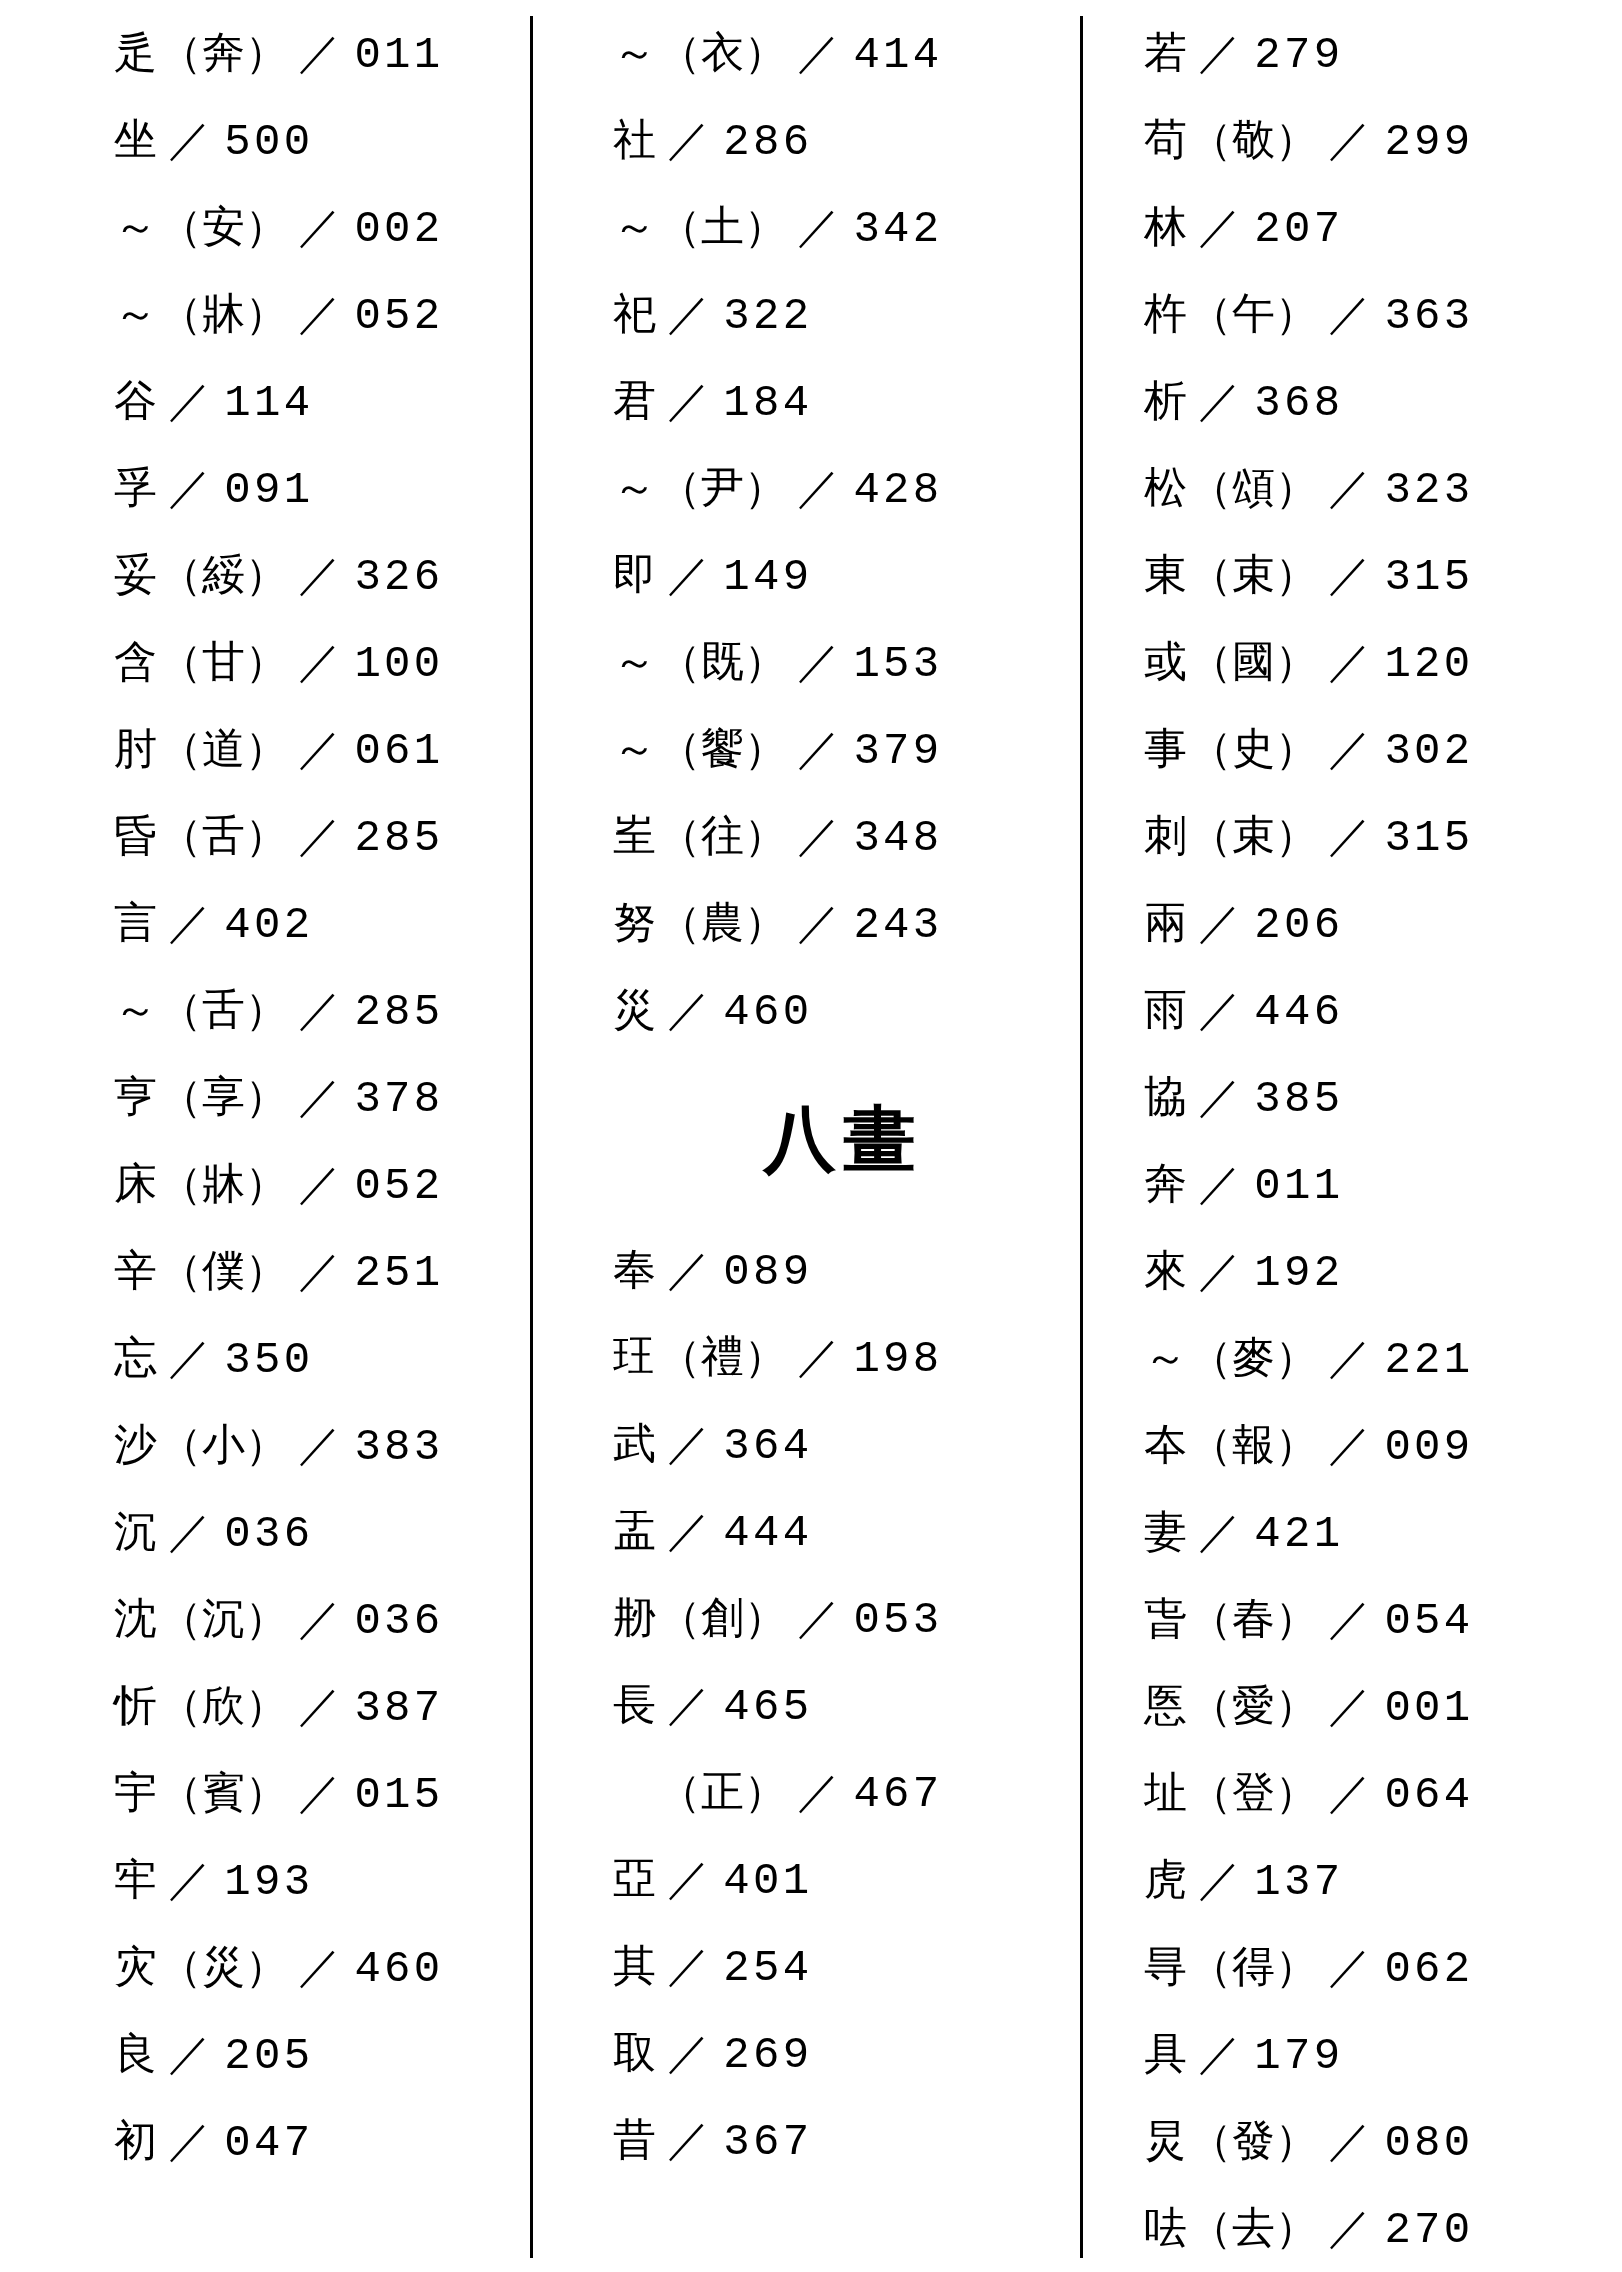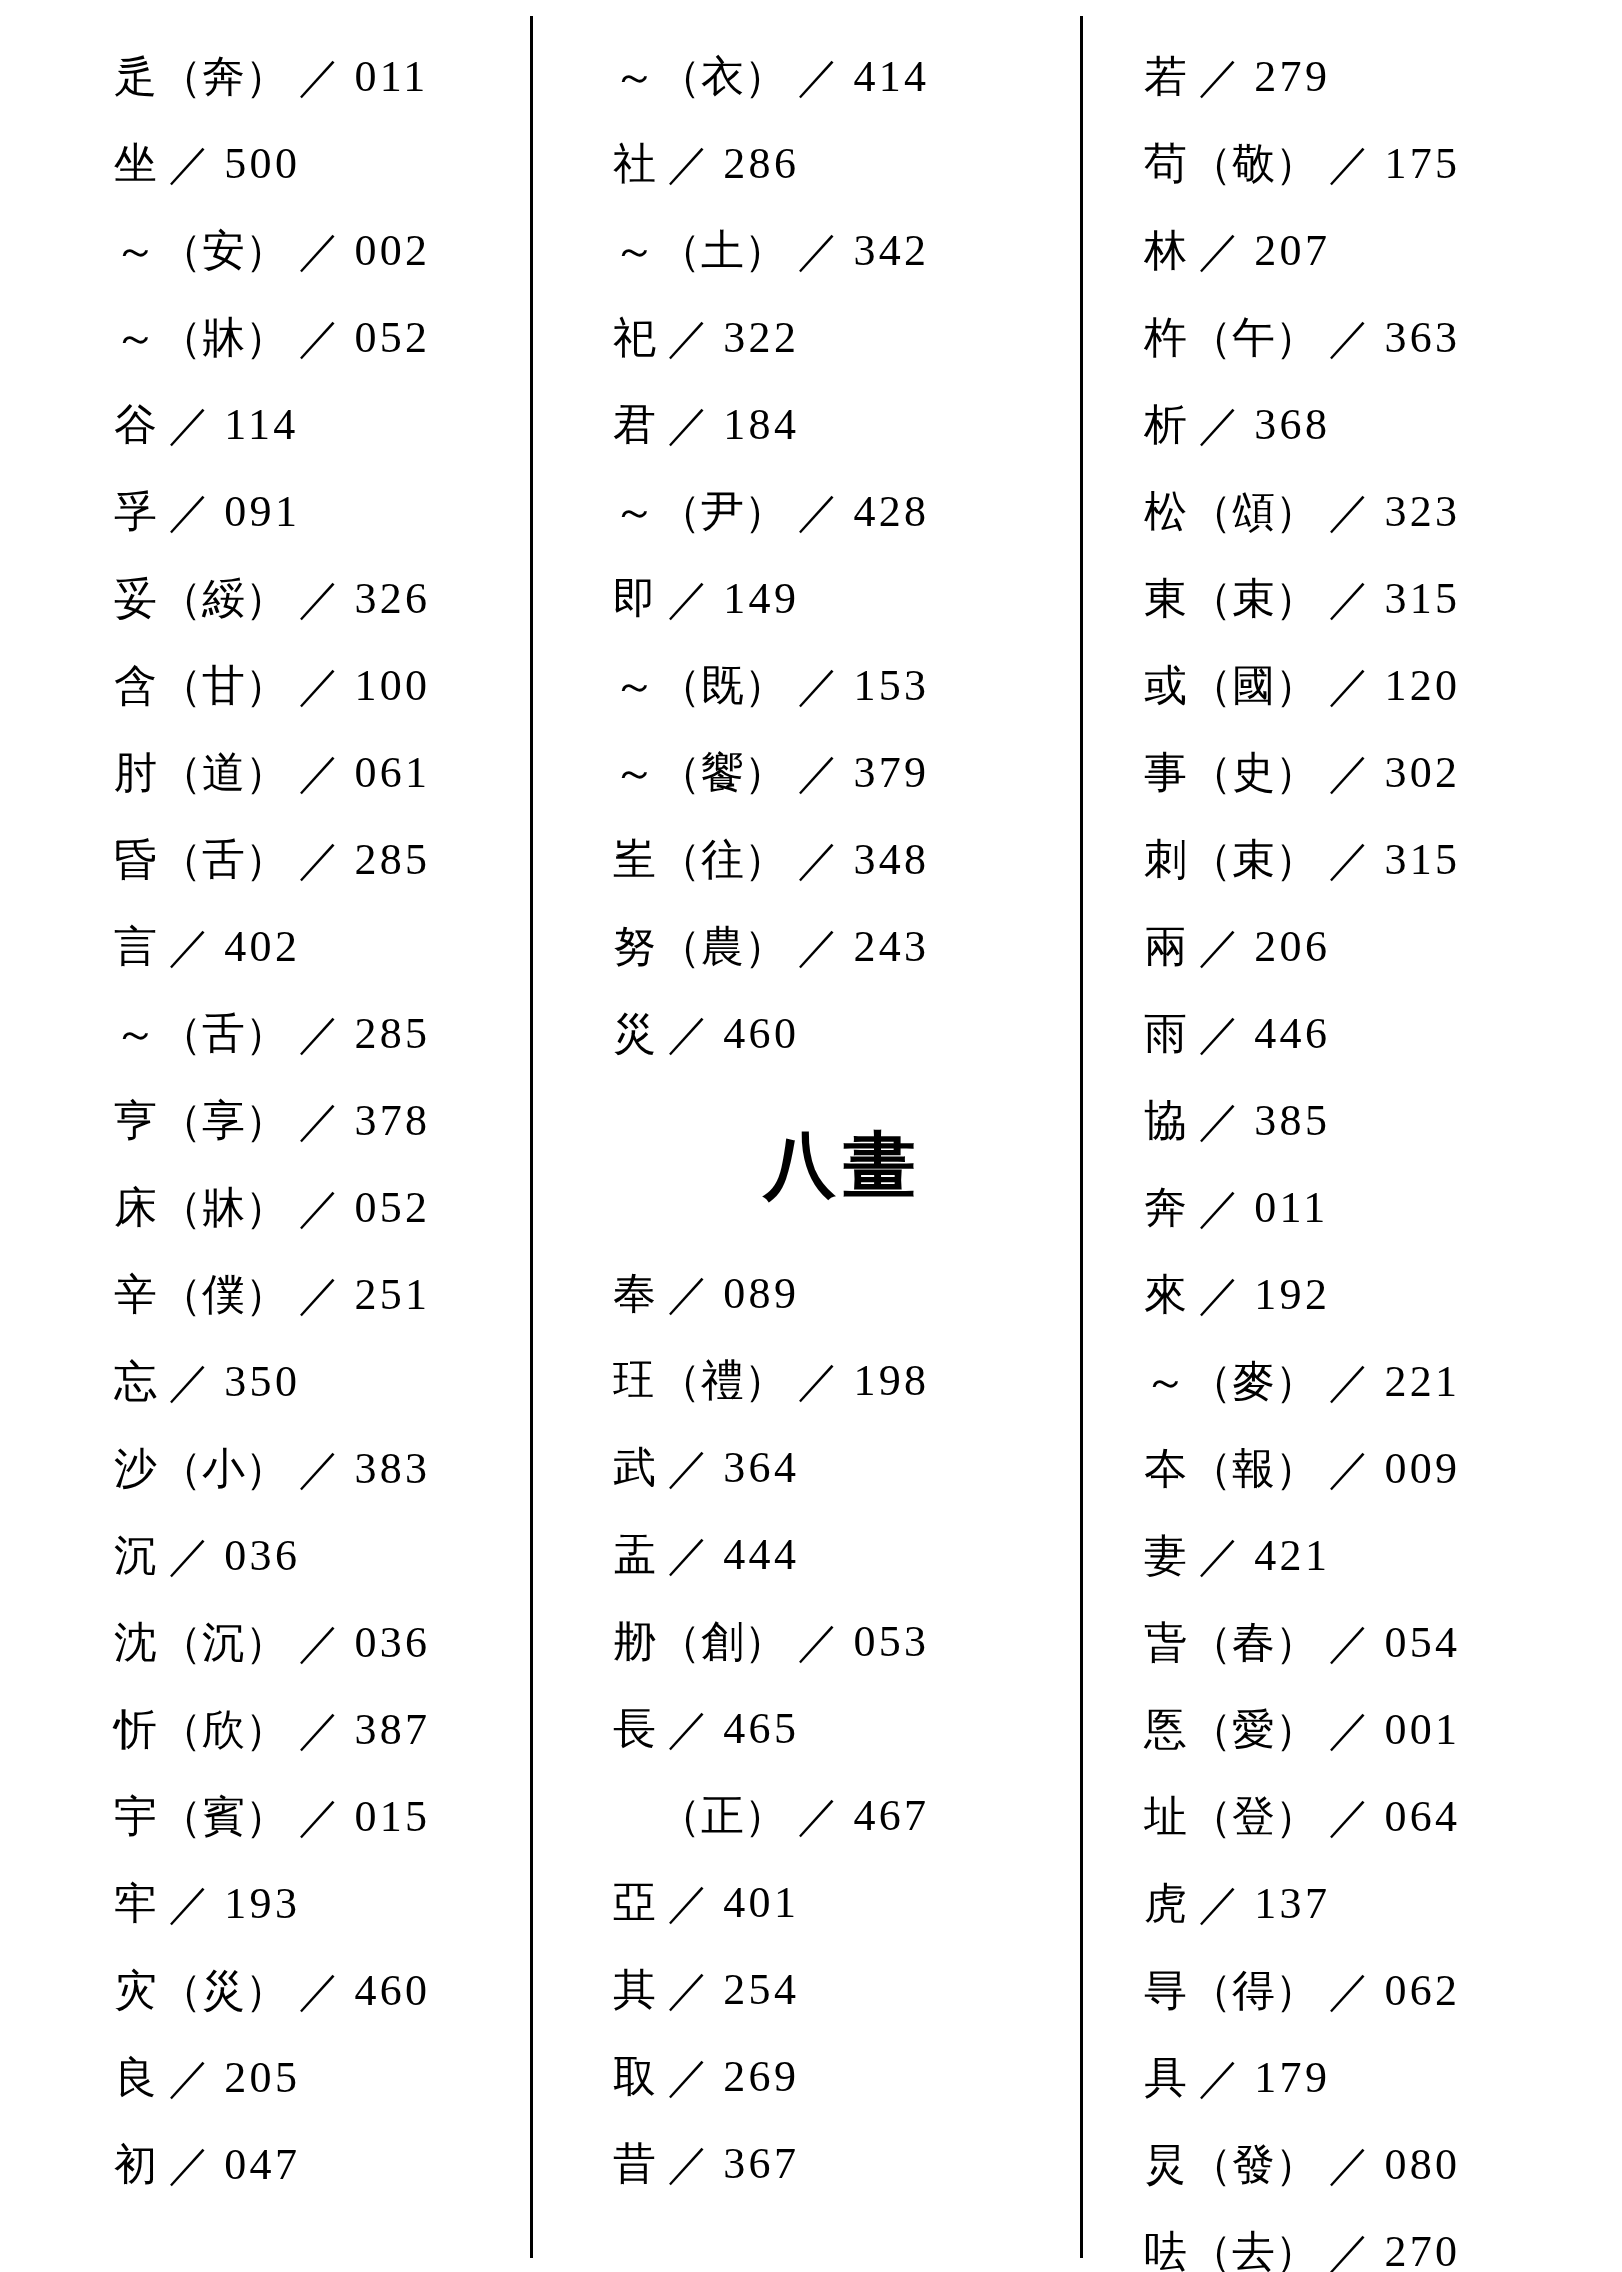--- a/index.html
+++ b/index.html
@@ -5,21 +5,21 @@
   html,body{margin:0;padding:0;}
   body{
     width:1623px;height:2273px;background:#ffffff;color:#000000;
     font-family:"Liberation Serif","DejaVu Serif",serif;
     position:relative;overflow:hidden;
   }
   .page{position:absolute;left:0;top:0;width:1623px;height:2273px;background:#ffffff;}
   .divider{position:absolute;top:15.5px;width:2.8px;height:2242px;background:#000000;}
   .divider-left{left:530px;}
   .divider-right{left:1080px;}
-  .col{position:absolute;top:12px;padding-top:21px;}
+  .col{position:absolute;top:0;padding-top:12px;font-family:Liberation Mono, monospace;}
   .col-1{left:114px;width:411px;}
   .col-2{left:613px;width:461px;}
   .col-3{left:1132px;width:483px;margin-left:12px;}
   .row{height:87px;line-height:87px;white-space:nowrap;font-size:43px;}
   .head{display:inline-block;min-width:44px;}
   .gloss{margin-left:1.1px;}
   .slash{margin:0 13.3px 0 10px;}
   .num{font-size:44px;letter-spacing:3.3px;}
   .section-header{
     height:173px;line-height:179px;text-align:center;
@@ -87,21 +87,21 @@
         <div class="row"><span class="head">𨒌</span><span class="gloss">（正）</span><span class="slash">／</span><span class="num">467</span></div>
         <div class="row"><span class="head">亞</span><span class="slash">／</span><span class="num">401</span></div>
         <div class="row"><span class="head">其</span><span class="slash">／</span><span class="num">254</span></div>
         <div class="row"><span class="head">取</span><span class="slash">／</span><span class="num">269</span></div>
         <div class="row"><span class="head">昔</span><span class="slash">／</span><span class="num">367</span></div>
       </div>
   </div>
 
   <div class="col col-3">
       <div class="row"><span class="head">若</span><span class="slash">／</span><span class="num">279</span></div>
-      <div class="row"><span class="head">苟</span><span class="gloss">（敬）</span><span class="slash">／</span><span class="num">175</span></div>
+      <div class="row"><span class="head">苟</span><span class="gloss">（敬）</span><span class="slash">／</span><span class="num">299</span></div>
       <div class="row"><span class="head">林</span><span class="slash">／</span><span class="num">207</span></div>
       <div class="row"><span class="head">杵</span><span class="gloss">（午）</span><span class="slash">／</span><span class="num">363</span></div>
       <div class="row"><span class="head">析</span><span class="slash">／</span><span class="num">368</span></div>
       <div class="row"><span class="head">松</span><span class="gloss">（頌）</span><span class="slash">／</span><span class="num">323</span></div>
       <div class="row"><span class="head">東</span><span class="gloss">（束）</span><span class="slash">／</span><span class="num">315</span></div>
       <div class="row"><span class="head">或</span><span class="gloss">（國）</span><span class="slash">／</span><span class="num">120</span></div>
       <div class="row"><span class="head">事</span><span class="gloss">（史）</span><span class="slash">／</span><span class="num">302</span></div>
       <div class="row"><span class="head">刺</span><span class="gloss">（束）</span><span class="slash">／</span><span class="num">315</span></div>
       <div class="row"><span class="head">兩</span><span class="slash">／</span><span class="num">206</span></div>
       <div class="row"><span class="head">雨</span><span class="slash">／</span><span class="num">446</span></div>

